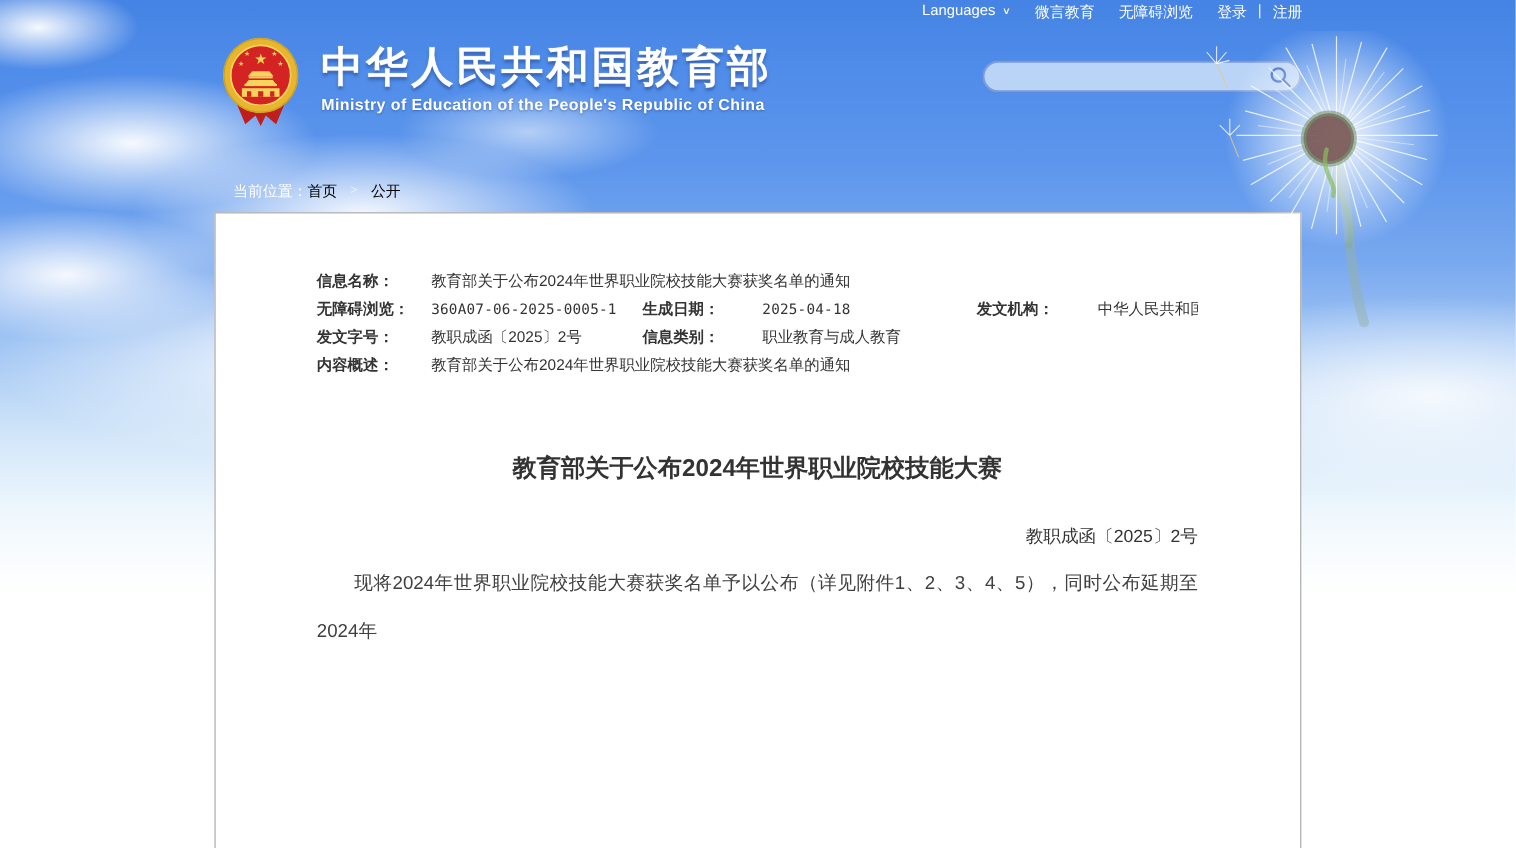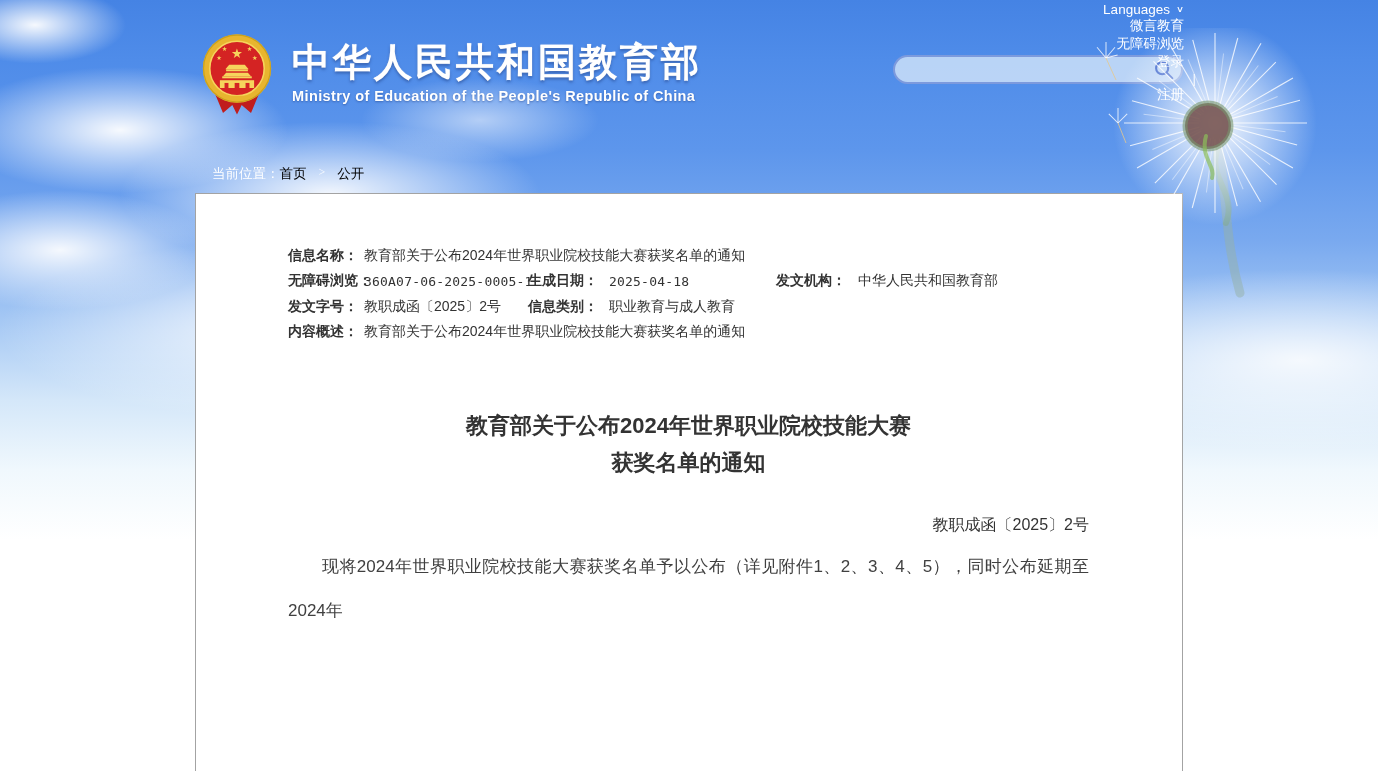--- a/index.html
+++ b/index.html
@@ -33,22 +33,22 @@
     z-index:0;
   }
   .dandelion-wrap {
     position:absolute; left:1088px; top:28px; width:290px; height:300px;
     z-index:3; pointer-events:none;
   }
 
   
   .topbar {
     position:absolute; top:2px; right:194px; height:22px;
-    display:flex; align-items:flex-end; gap:0;
-    z-index:4; color:#fff; font-size:13.5px;flex-direction:column;
+    display:flex; align-items:flex-start; gap:0;
+    z-index:4; color:#fff; font-size:13.5px;
   }
   .topbar a { color:#fff; text-decoration:none; cursor:pointer; }
   .topbar .tb-item { margin-left:22px; display:flex; align-items:center; }
   .topbar .caret { font-size:11px; margin-left:6px; transform:scaleY(.8); display:inline-block; }
   .topbar .tb-divider { margin-left:10px; margin-right:-12px; opacity:.9; }
 
   
   .masthead { position:absolute; left:198px; top:32px; display:flex; z-index:2; }
   .emblem { width:78px; height:84px; flex:0 0 78px; cursor:pointer; }
   .mast-text { margin-left:16px; padding-top:8px; }
@@ -90,21 +90,21 @@
 
   
   .panel {
     position:absolute; left:195px; top:193px; width:988px; height:600px;
     background:#fff; border:1px solid #a3a3a3; z-index:2;
     padding:49px 93px 0 92px;
   }
 
   
   .meta { font-size:14px; color:#333; }
-  .meta-row { display:flex; height:25.5px; align-items:center; white-space:nowrap; }
+  .meta-row { display:flex; height:25.5px; align-items:center; white-space:nowrap;gap:28px; }
   .m-label  { width:76px;  font-weight:bold; flex:0 0 auto; }
   .m-v1     { width:164px; flex:0 0 auto; }
   .m-label2 { width:81px;  font-weight:bold; flex:0 0 auto; }
   .m-v2     { width:167px; flex:0 0 auto; }
   .m-label3 { width:82px;  font-weight:bold; flex:0 0 auto; }
   .m-grow   { flex:1; overflow:hidden; }
   .mono { font-family:"DejaVu Sans Mono","Liberation Mono",monospace; font-size:13px; letter-spacing:.2px; }
 
   
   .doc-title {
@@ -293,21 +293,20 @@
       <span class="m-grow">职业教育与成人教育</span>
     </div>
     <div class="meta-row">
       <span class="m-label">内容概述：</span>
       <span class="m-grow">教育部关于公布2024年世界职业院校技能大赛获奖名单的通知</span>
     </div>
   </section>
 
   <h1 class="doc-title">
     <span style="display:block">教育部关于公布2024年世界职业院校技能大赛</span>
-    <span style="display:block">获奖名单的通知</span>
   </h1>
 
   <div class="doc-number">教职成函〔2025〕2号</div>
 
 
 
   <p class="para p2">现将2024年世界职业院校技能大赛获奖名单予以公布（详见附件1、2、3、4、5），同时公布延期至2024年</p>
 
 </main>
 

